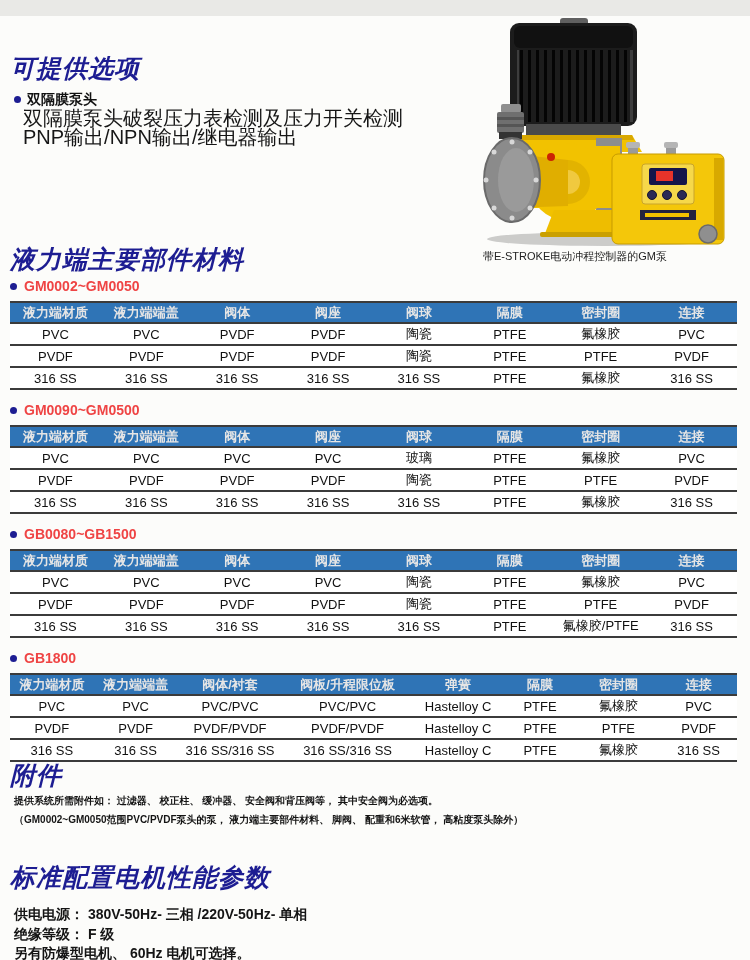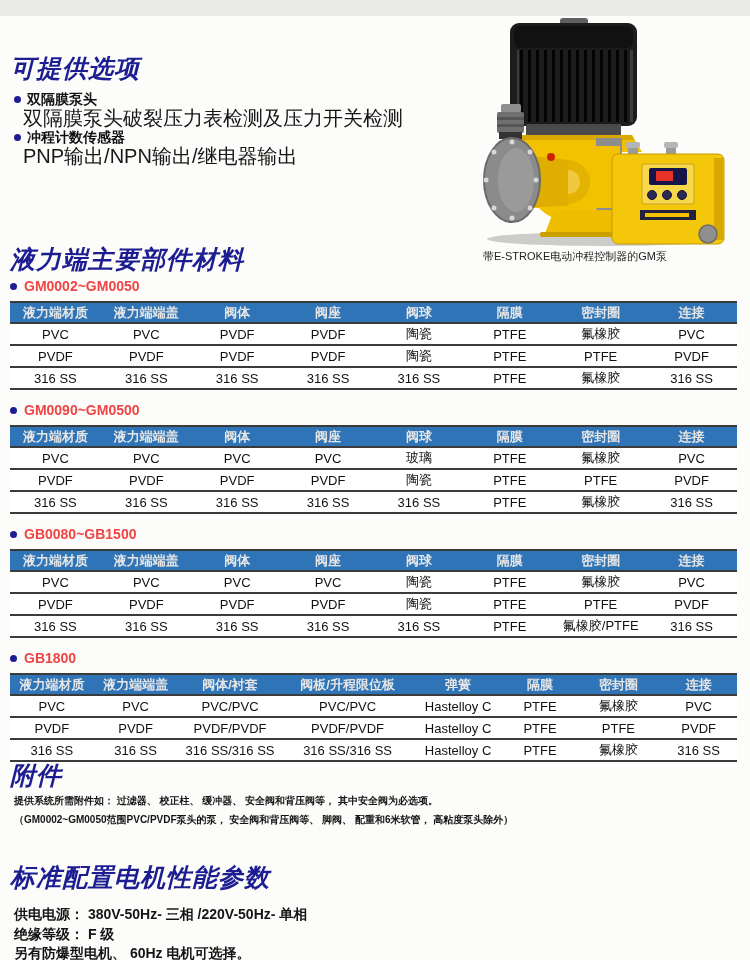--- a/index.html
+++ b/index.html
@@ -52,24 +52,20 @@
 <div class="page">
 
   <div class="sec-title" style="top:36px;">可提供选项</div>
 
   <div class="options">
     <div class="opt-label">
       <span class="dot"></span>
       <span>双隔膜泵头</span>
     </div>
     <div class="opt-detail">双隔膜泵头破裂压力表检测及压力开关检测</div>
-    <div class="opt-label">
-      <span class="dot"></span>
-      <span>冲程计数传感器</span>
-    </div>
     <div class="opt-detail">PNP输出/NPN输出/继电器输出</div>
   </div>
 
   <div class="pump-wrap">
     <svg viewBox="0 0 280 228" width="280" height="228">
 
       <ellipse cx="135" cy="221" rx="118" ry="7" fill="rgba(60,60,60,0.25)"></ellipse>
 
       <rect x="90" y="0" width="28" height="10" rx="3" fill="#606060"></rect>
 
@@ -366,21 +362,21 @@
               <td>氟橡胶</td>
               <td>316 SS</td>
             </tr>
           </tbody>
         </table>
       </div>
     </div>
 
   <div class="sec-title" style="top:743px;">附件</div>
   <div class="body-line" style="top:778px;">提供系统所需附件如： 过滤器、 校正柱、 缓冲器、 安全阀和背压阀等， 其中安全阀为必选项。</div>
-  <div class="body-line" style="top:797px;">（GM0002~GM0050范围PVC/PVDF泵头的泵， 安全阀和背压阀等、 脚阀、 配重和6米软管， 高粘度泵头除外）</div>
+  <div class="body-line" style="top:797px;">（GM0002~GM0050范围PVC/PVDF泵头的泵， 液力端主要部件材料、 脚阀、 配重和6米软管， 高粘度泵头除外）</div>
 
   <div class="sec-title" style="top:845px;text-align:right;">标准配置电机性能参数</div>
   <div class="motor-lines" id="motor-lines">
       <div class="motor-line">供电电源： 380V-50Hz- 三相 /220V-50Hz- 单相</div>
       <div class="motor-line">绝缘等级： F 级</div>
       <div class="motor-line">另有防爆型电机、 60Hz 电机可选择。</div>
     </div>
 
 </div>
 

